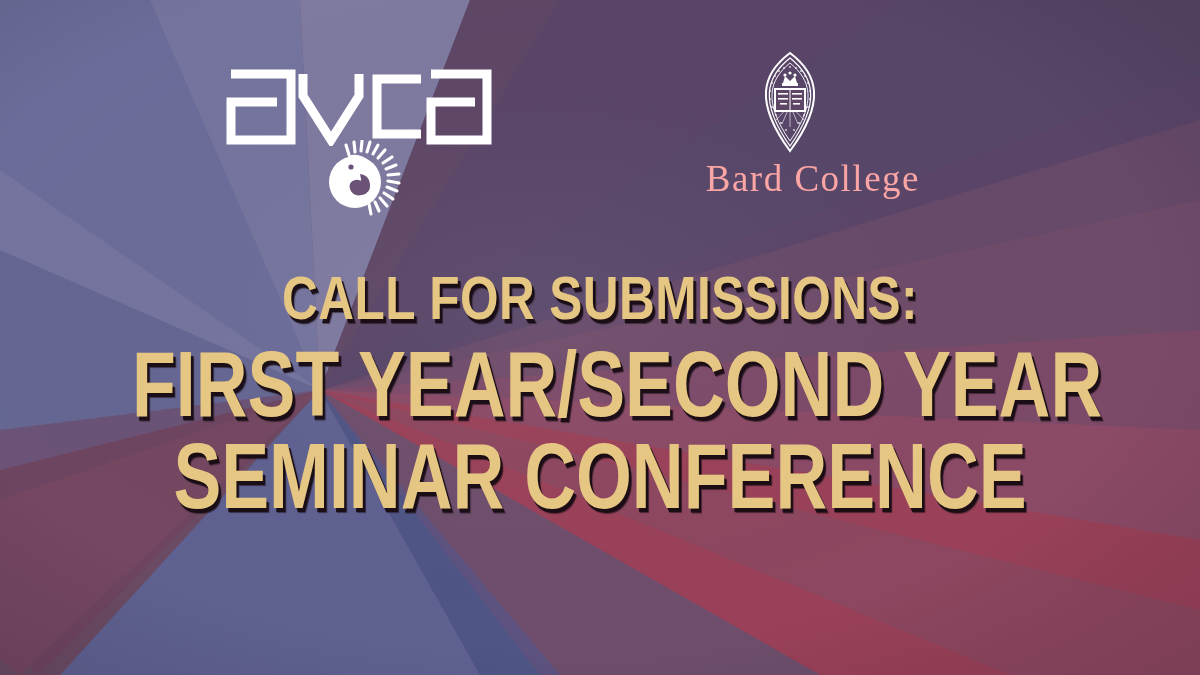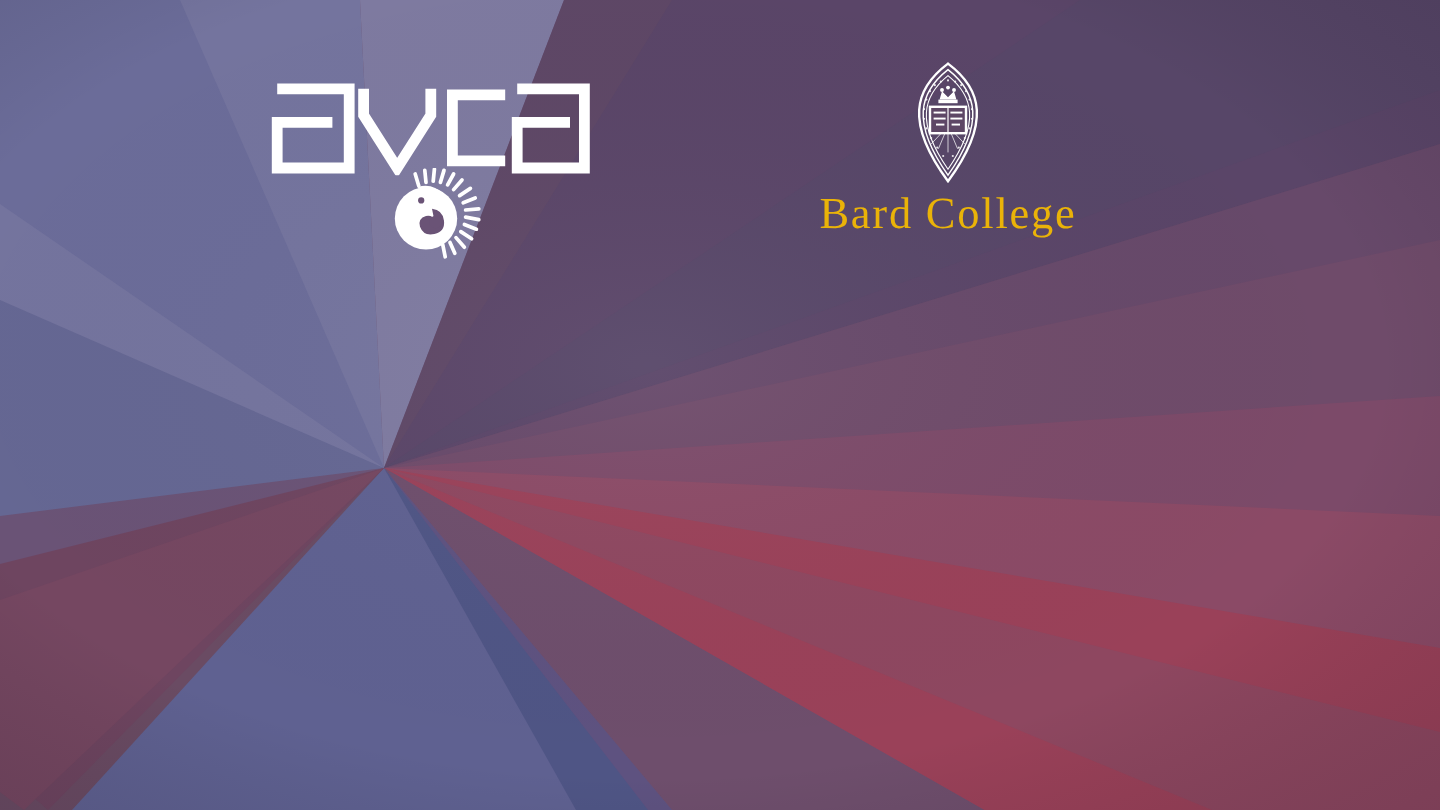--- a/index.html
+++ b/index.html
@@ -59,27 +59,28 @@
     position: absolute;
     left: 660px;
     top: 50px;
     width: 260px;
     height: 160px;
     text-align: center;
   }
   .bard-seal { display: block; margin: 0 auto; }
   .bard-word {
     margin-top: 6px;
-    color: #eab308;
+    color: #fca5a5;
     font-family: "Liberation Serif", "DejaVu Serif", serif;
     font-size: 37px;
     font-weight: 400;
     letter-spacing: 1.5px;
     line-height: 1;
     white-space: nowrap;
+    text-align: right;
   }
 
   
   .headline {
     position: absolute;
     left: 0;
     top: 268px;
     width: 1200px;
     text-align: center;
   }
@@ -267,14 +268,19 @@
             <rect x="50" y="48" width="10" height="1.6"></rect>
             <rect x="38" y="53" width="7" height="1.6"></rect>
             <rect x="51" y="53" width="7" height="1.6"></rect>
           </g>
         </g>
       </svg>
       <div class="bard-word">Bard  College</div>
     </div>
   </div>
 
+  <div class="headline">
+    <span class="hl-line hl-kicker">CALL FOR SUBMISSIONS:</span>
+    <span class="hl-line hl-main">FIRST YEAR/SECOND YEAR</span>
+    <span class="hl-line hl-main">SEMINAR CONFERENCE</span>
+  </div>
 
 </div>
 
 </body></html>

